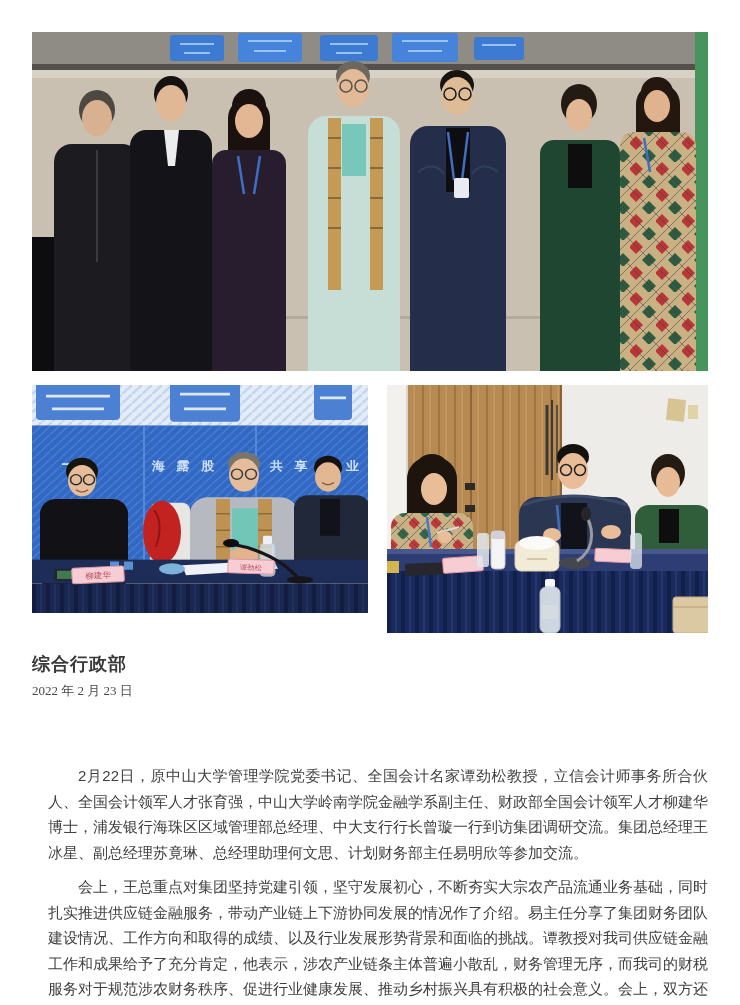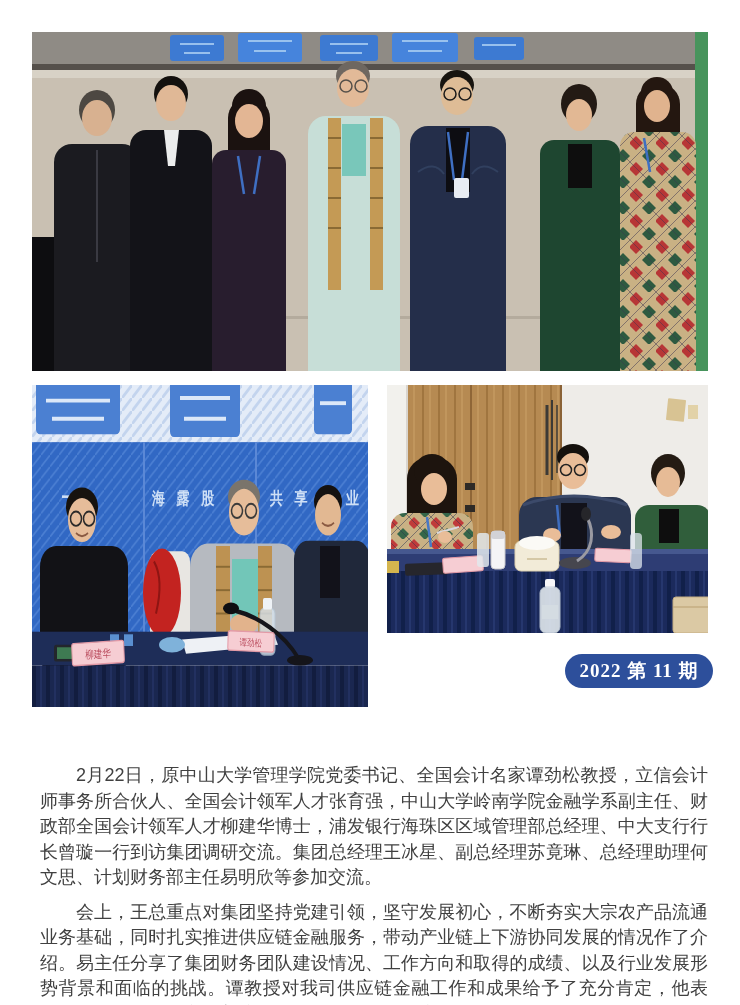--- a/index.html
+++ b/index.html
@@ -1,38 +1,38 @@
 <!DOCTYPE html>
 <html><head>
 <meta charset="utf-8">
 <style>
   html,body{margin:0;padding:0;background:#ffffff;}
   .page{position:relative;width:740px;height:1005px;background:#ffffff;overflow:hidden;
         font-family:"Liberation Sans","DejaVu Sans",sans-serif;}
   .photo{position:absolute;overflow:hidden;}
   .photo svg{display:block;width:100%;height:100%;}
   #photo-large{left:32px;top:32px;width:676px;height:339px;}
-  #photo-left{left:32px;top:385px;width:336px;height:322px;}
+  #photo-left{left:32px;top:385px;width:336px;height:228px;}
   #photo-right{left:387px;top:385px;width:321px;height:248px;}
 
   .meta{position:absolute;left:32px;top:652px;}
   .dept{font-family:"Liberation Serif","DejaVu Serif",serif;font-weight:bold;
         font-size:18px;color:#3a3a3a;letter-spacing:1px;}
   .date{font-family:"Liberation Serif","DejaVu Serif",serif;font-size:13px;color:#4a4a4a;margin-top:6px;}
 
   .badge{position:absolute;left:565px;top:654px;width:148px;height:34px;border-radius:17px;
          background:#2d4f9b;color:#ffffff;display:flex;align-items:center;justify-content:center;
          font-family:"Liberation Serif","DejaVu Serif",serif;font-weight:bold;font-size:19px;letter-spacing:1px;}
 
   .headline{position:absolute;left:32px;top:736px;display:flex;align-items:center;gap:9px;
             font-weight:bold;font-size:17px;color:#111111;}
   .bullet{width:7px;height:7px;background:#111111;flex:0 0 auto;}
 
   .body-text{position:absolute;left:32px;top:763px;width:676px;}
-  .body-text p{margin:0 0 9px 8px;font-size:18px;line-height:25.5px;color:#404040;
+  .body-text p{margin:0 0 9px 16px;font-size:15px;line-height:25.5px;color:#404040;
                text-align:justify;text-indent:2em;}
 </style>
 </head>
 <body>
 
 <div class="page">
 
   <div class="photo" id="photo-large">
     <svg viewBox="0 0 676 339" preserveAspectRatio="none">
       <defs>
@@ -370,21 +370,24 @@
         <rect x="153" y="202" width="20" height="46" rx="6" fill="#e2e9ef" opacity="0.9" stroke="#c2cdd8" stroke-width="1"></rect>
         <rect x="155" y="220" width="16" height="14" fill="#d4dce2"></rect>
       </g>
       <g>
         <rect x="286" y="212" width="38" height="36" rx="3" fill="#dbc9a4" stroke="#c4ad82" stroke-width="1"></rect>
         <line x1="286" y1="222" x2="324" y2="222" stroke="#c4ad82" stroke-width="1.5"></line>
       </g>
     </svg>
   </div>
 
-  <div class="badge">2022 第 11 期</div>
+  <div class="meta">
+    <div class="dept">综合行政部</div>
+    <div class="date">2022 年 2 月 23 日</div>
+  </div>
 
 
   <div class="body-text">
     <p>2月22日，原中山大学管理学院党委书记、全国会计名家谭劲松教授，立信会计师事务所合伙人、全国会计领军人才张育强，中山大学岭南学院金融学系副主任、财政部全国会计领军人才柳建华博士，浦发银行海珠区区域管理部总经理、中大支行行长曾璇一行到访集团调研交流。集团总经理王冰星、副总经理苏竟琳、总经理助理何文思、计划财务部主任易明欣等参加交流。</p>
     <p>会上，王总重点对集团坚持党建引领，坚守发展初心，不断夯实大宗农产品流通业务基础，同时扎实推进供应链金融服务，带动产业链上下游协同发展的情况作了介绍。易主任分享了集团财务团队建设情况、工作方向和取得的成绩、以及行业发展形势背景和面临的挑战。谭教授对我司供应链金融工作和成果给予了充分肯定，他表示，涉农产业链条主体普遍小散乱，财务管理无序，而我司的财税服务对于规范涉农财务秩序、促进行业健康发展、推动乡村振兴具有积极的社会意义。会上，双方还对“海露模式”的要点和价值、农产品流通业务等内容进行了深入的探讨交流。</p>
   </div>
 
 </div>
 
 </body></html>

